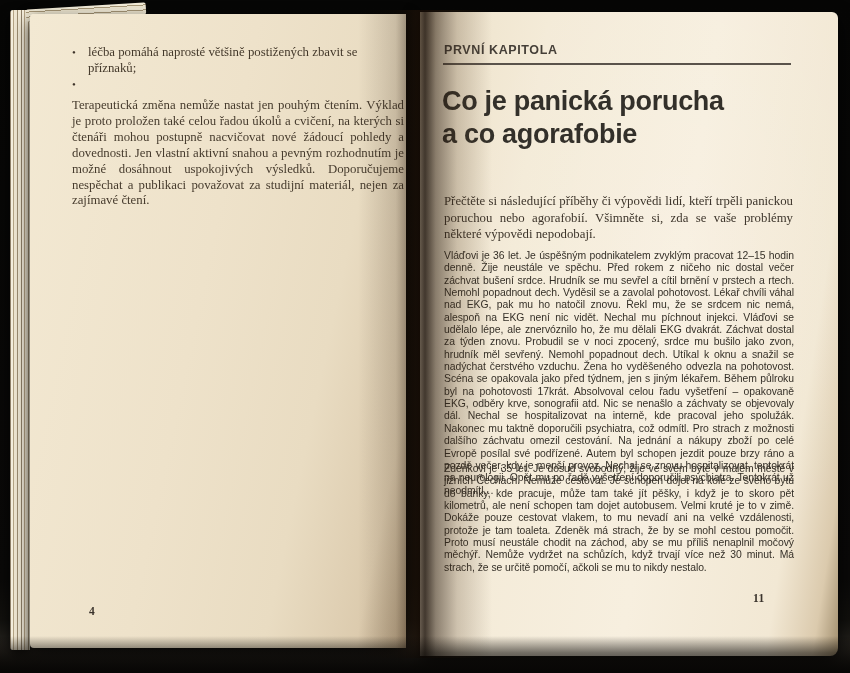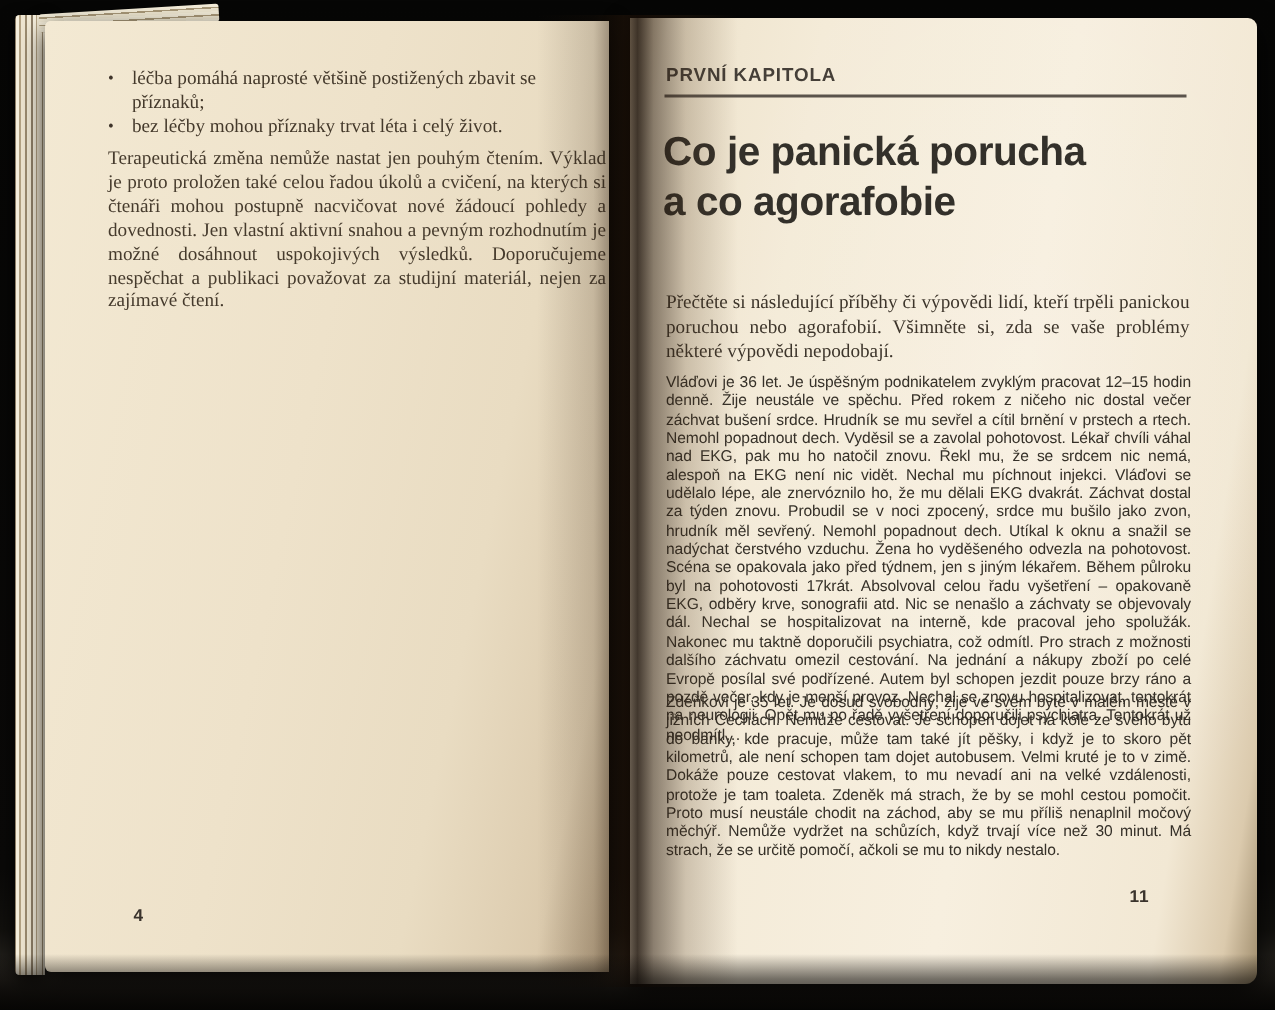--- a/index.html
+++ b/index.html
@@ -31,21 +31,21 @@
   }
   .left-body{
     position:absolute;left:42px;top:30px;width:332px;
     font-family:"Liberation Serif",serif;color:#44392b;
   }
   .bullet-row{display:flex;align-items:flex-start;font-size:12.8px;line-height:16px;}
   .bullet-dot{width:16px;flex:0 0 16px;font-size:11px;line-height:16px;color:#3f342a;}
   .left-para{
     margin-top:6px;font-size:12.8px;line-height:15.9px;text-align:justify;color:#463b2d;
   }
-  .pagenum{position:absolute;font-size:11.5px;font-weight:bold;color:#3a332c;letter-spacing:0.5px;}
+  .pagenum{position:absolute;font-size:11.5px;font-weight:bold;color:#3a332c;letter-spacing:0.5px;font-family:Liberation Serif, serif;}
   .pagenum-left{left:59px;top:591px;}
   
   .page-right{
     position:absolute;left:420px;top:12px;width:418px;height:644px;
     background:linear-gradient(99deg,#d9c9ad 0%,#eee3cc 5%,#f4ebd8 25%,#f7efdf 58%,#f2e8d4 86%,#dbcaad 95%,#a18e6e 100%);
     border-radius:0 6px 8px 0;
     box-shadow:0 7px 18px rgba(0,0,0,0.85);
   }
   .page-right .sheen{
     position:absolute;inset:0;pointer-events:none;border-radius:inherit;
@@ -101,21 +101,20 @@
   <div class="corner-sheets"></div>
 
   <div class="page-left">
     <div class="left-body">
       <div class="bullet-row">
         <span class="bullet-dot">•</span>
         <span>léčba pomáhá naprosté většině postižených zbavit se příznaků;</span>
       </div>
       <div class="bullet-row">
         <span class="bullet-dot">•</span>
-        <span>bez léčby mohou příznaky trvat léta i celý život.</span>
       </div>
       <div class="left-para">Terapeutická změna nemůže nastat jen pouhým čtením. Výklad je proto proložen také celou řadou úkolů a cvičení, na kterých si čtenáři mohou postupně nacvičovat nové žádoucí pohledy a dovednosti. Jen vlastní aktivní snahou a pevným rozhodnutím je možné dosáhnout uspokojivých výsledků. Doporučujeme nespěchat a publikaci považovat za studijní materiál, nejen za zajímavé čtení.</div>
     </div>
     <div class="pagenum pagenum-left">4</div>
   </div>
 
   <div class="page-right">
     <div class="sheen"></div>
     <div class="kicker">PRVNÍ KAPITOLA</div>
     <div class="kicker-rule"></div>

